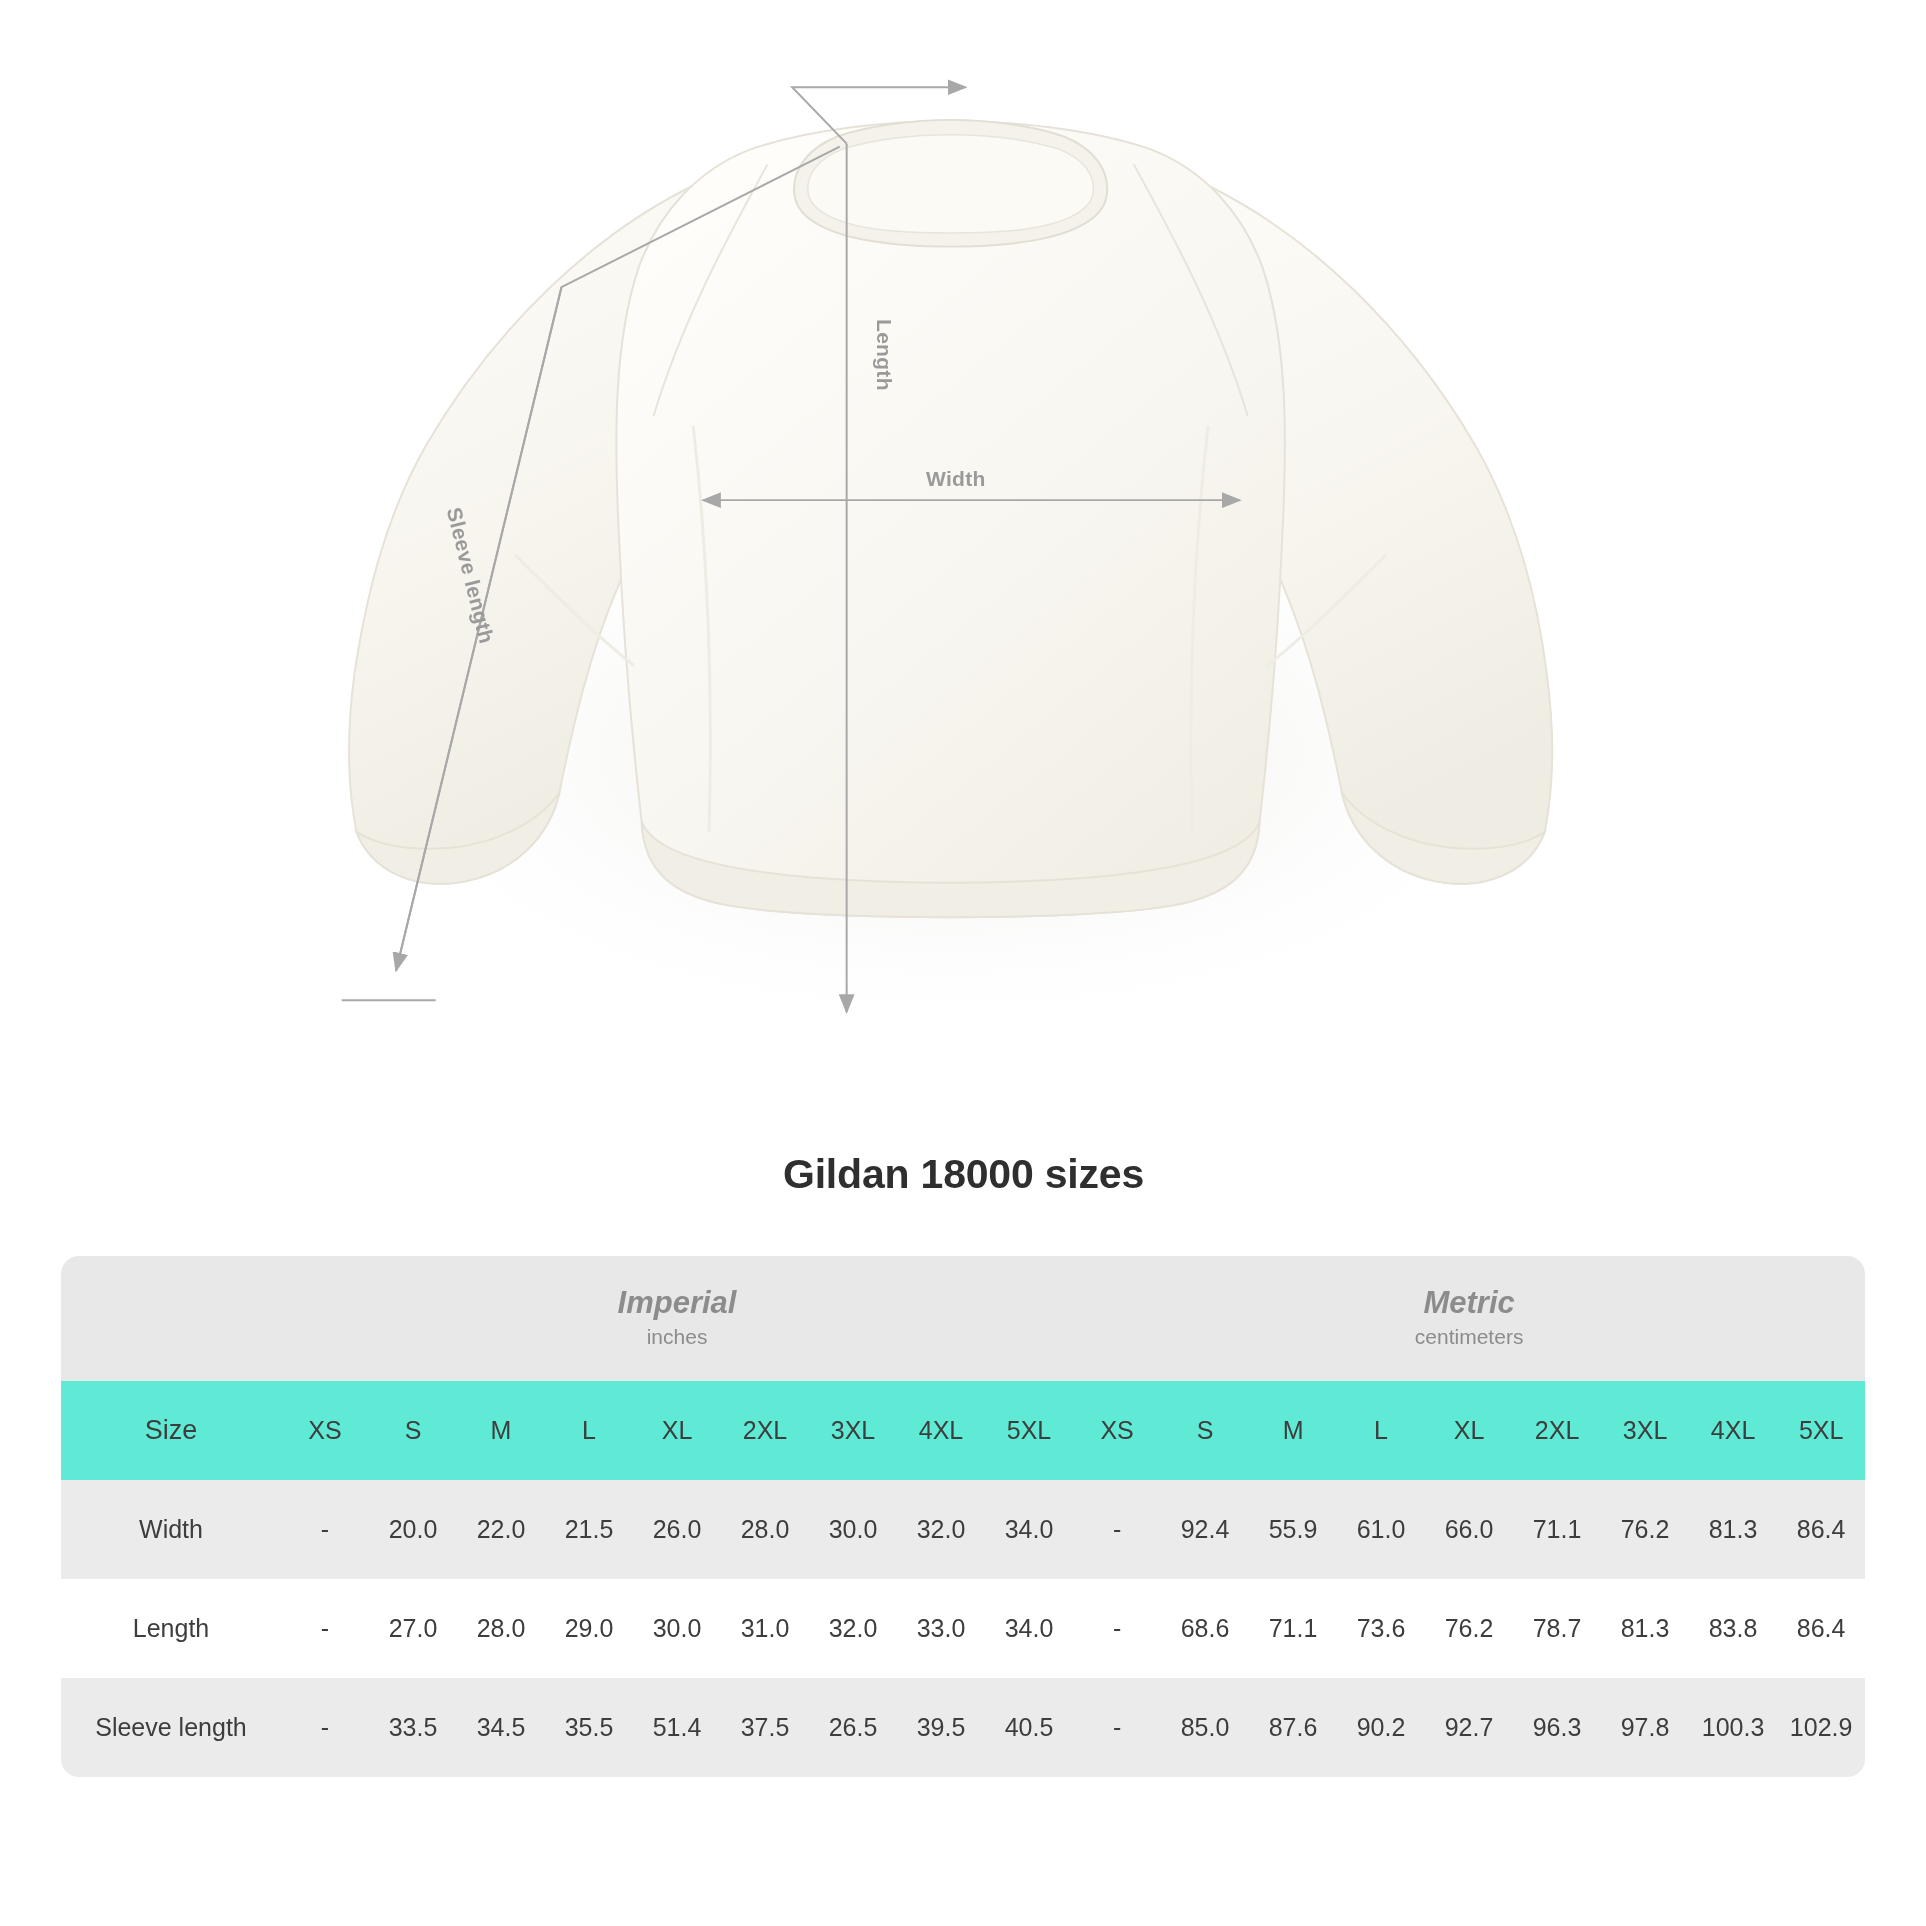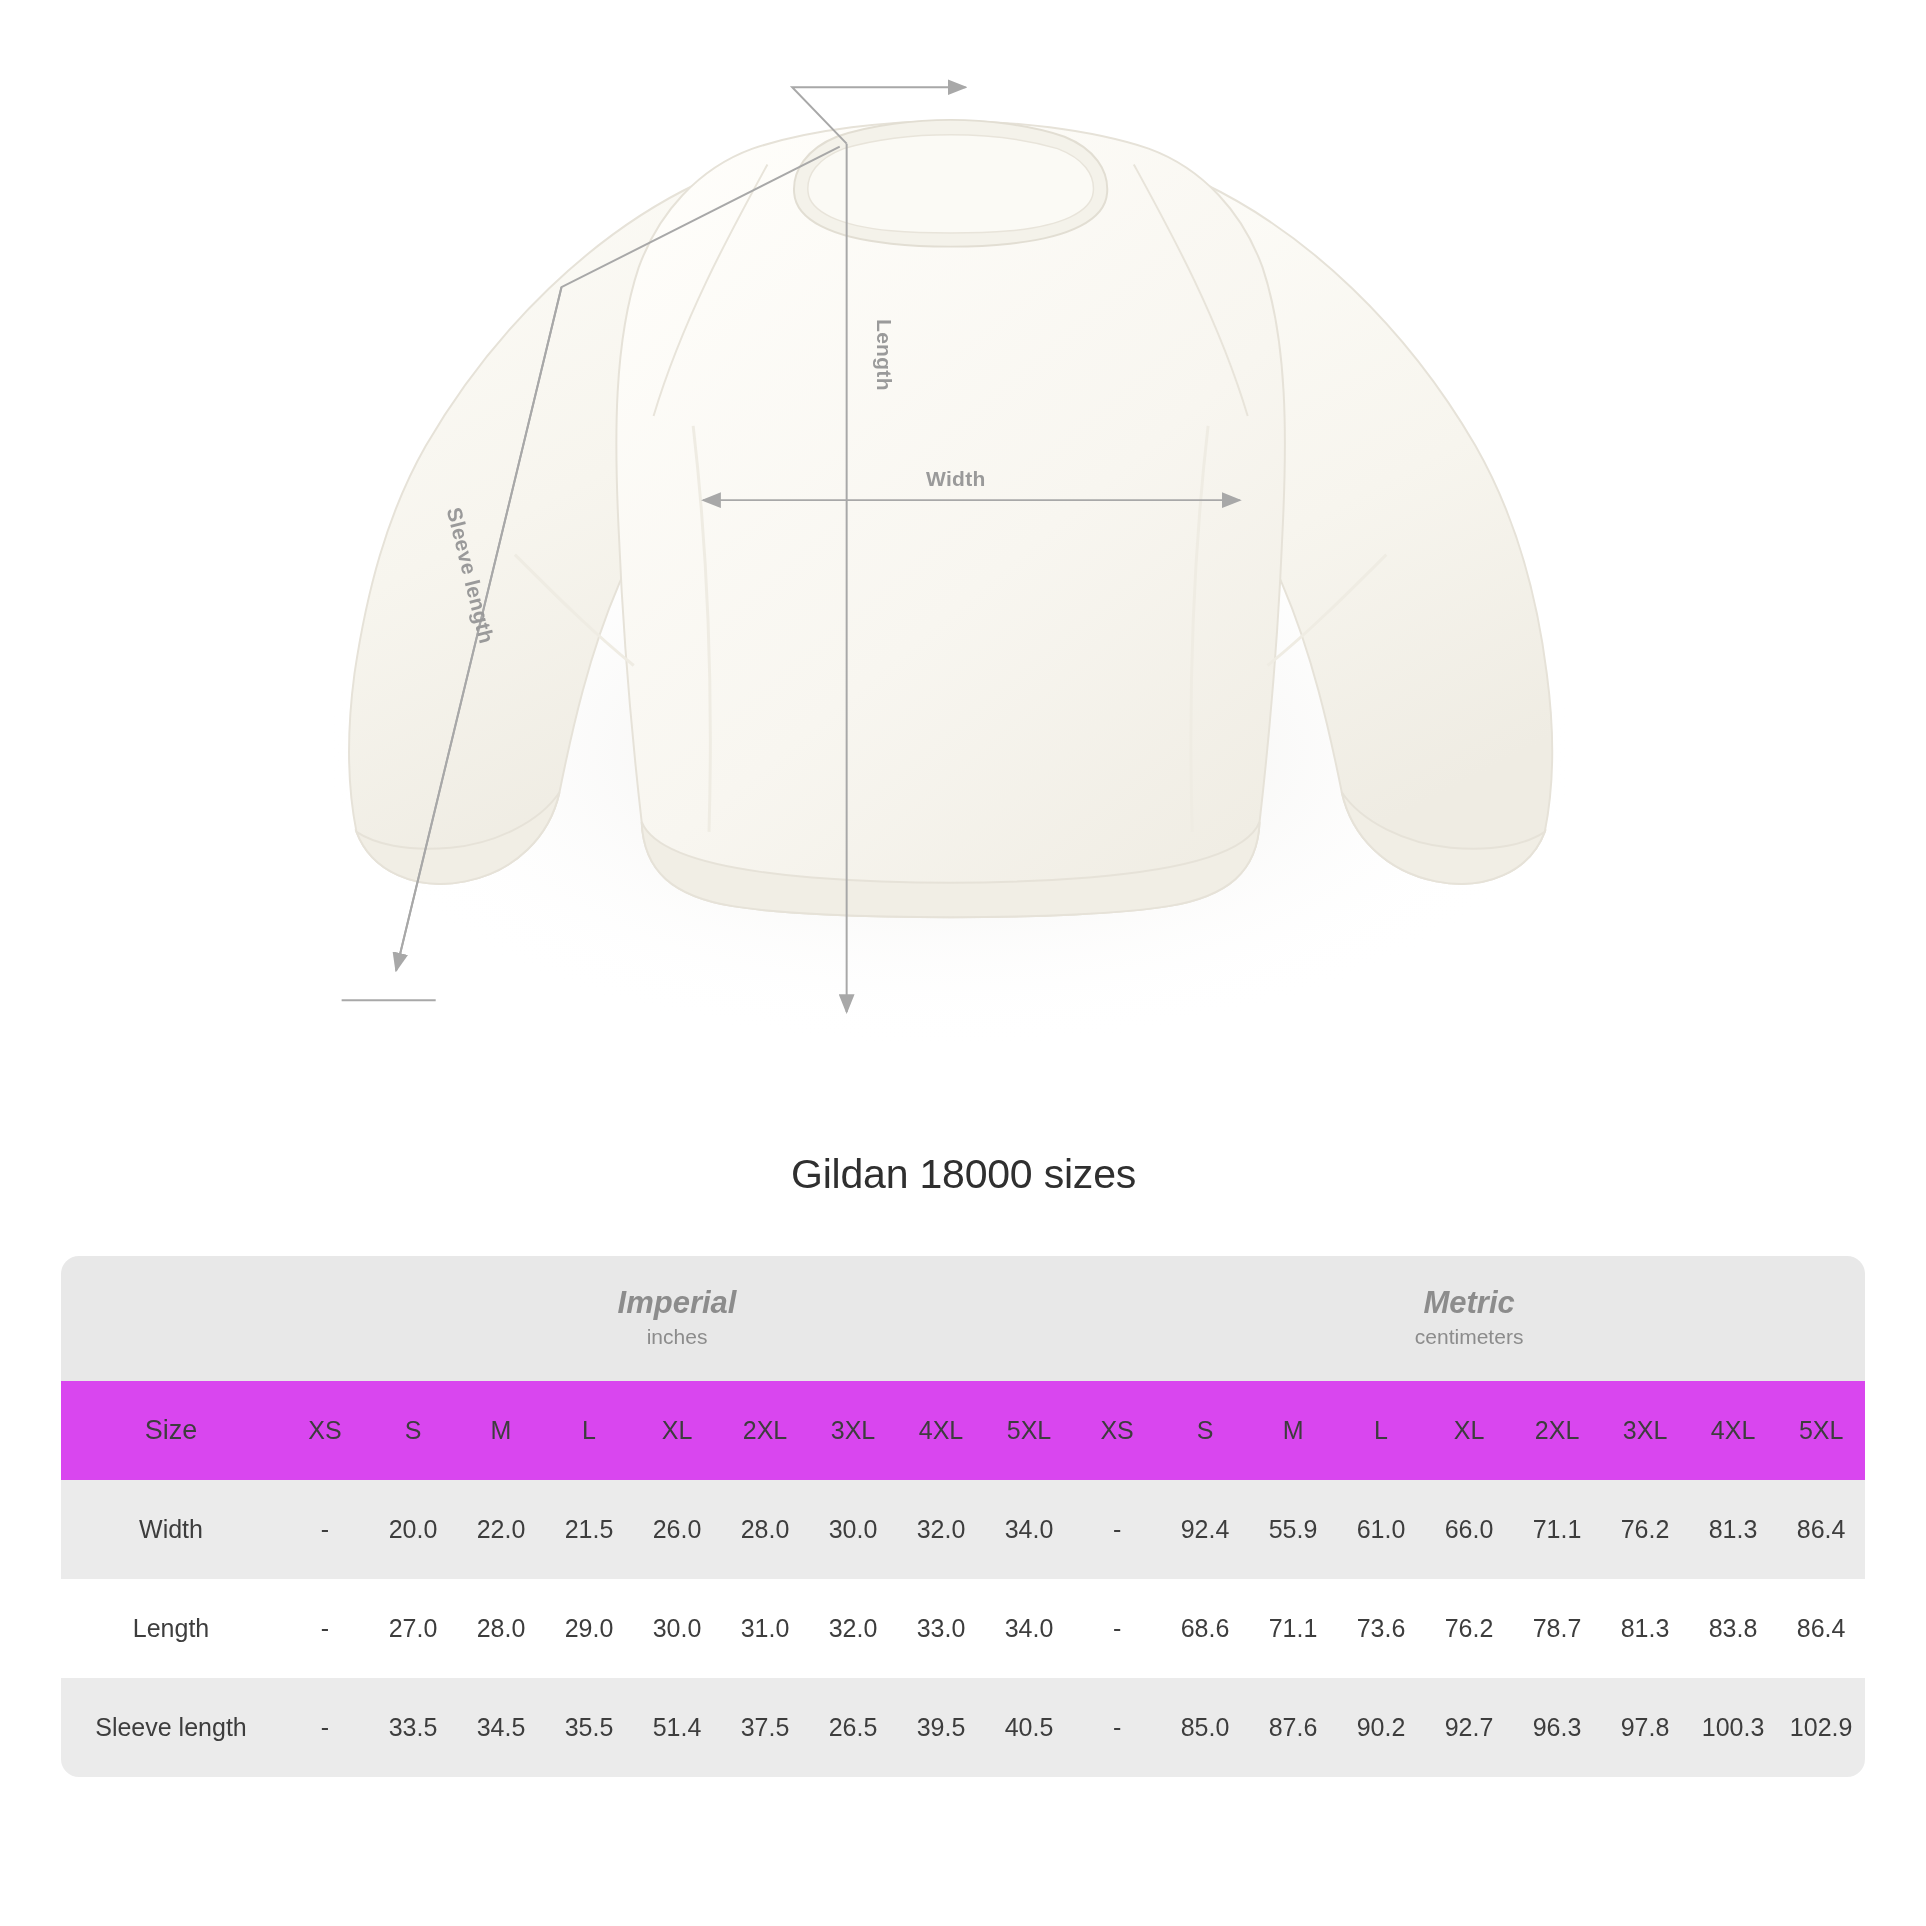--- a/index.html
+++ b/index.html
@@ -46,21 +46,21 @@
     transform-origin: left top;
   }
 
   
   .title-block {
     width: 1927px;
     text-align: center;
   }
   .chart-title {
     font-size: 41px;
-    font-weight: normal;
+    font-weight: bold;
     color: #2f2f2f;
     margin: 0;
     padding-top: 22px;
     letter-spacing: -0.2px;
   }
   .chart-note {
     font-size: 22px;
     font-style: italic;
     color: #5a5a5a;
     margin: 0;
@@ -102,21 +102,21 @@
     color: #8c8c8c;
     line-height: 1.2;
   }
   .unit-sub {
     font-size: 21px;
     color: #8c8c8c;
     line-height: 1.5;
   }
   
   .size-row td {
-    background: #d946ef;
+    background: #5eead4;
     height: 97px;
     font-weight: bold;
     color: #4a4a4a;
     font-size: 26px;
     border-right: 1px solid #ececec;
   }
   .size-row td:last-child { border-right: none; }
   .size-row td.rowlabel {
     font-size: 27px;
   }

